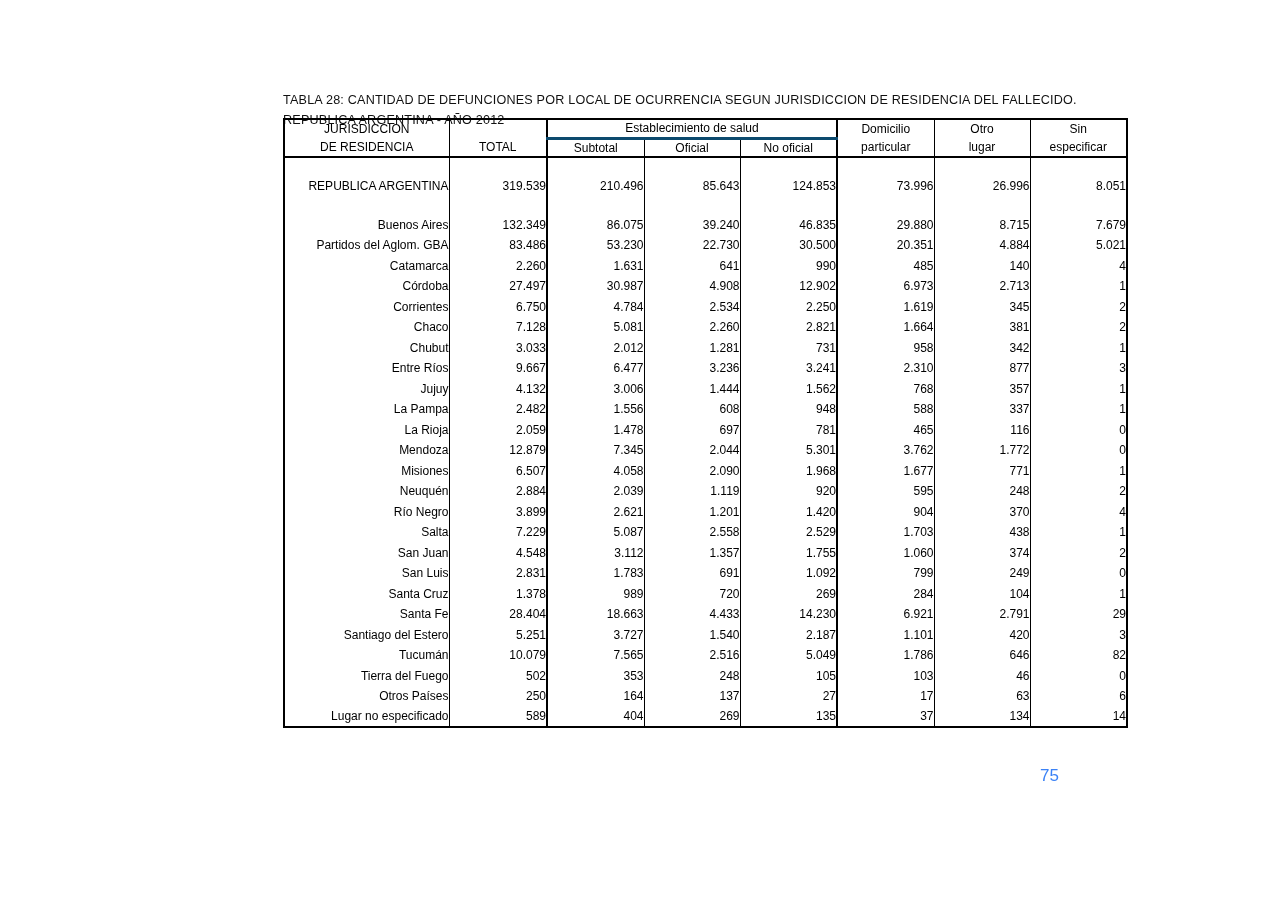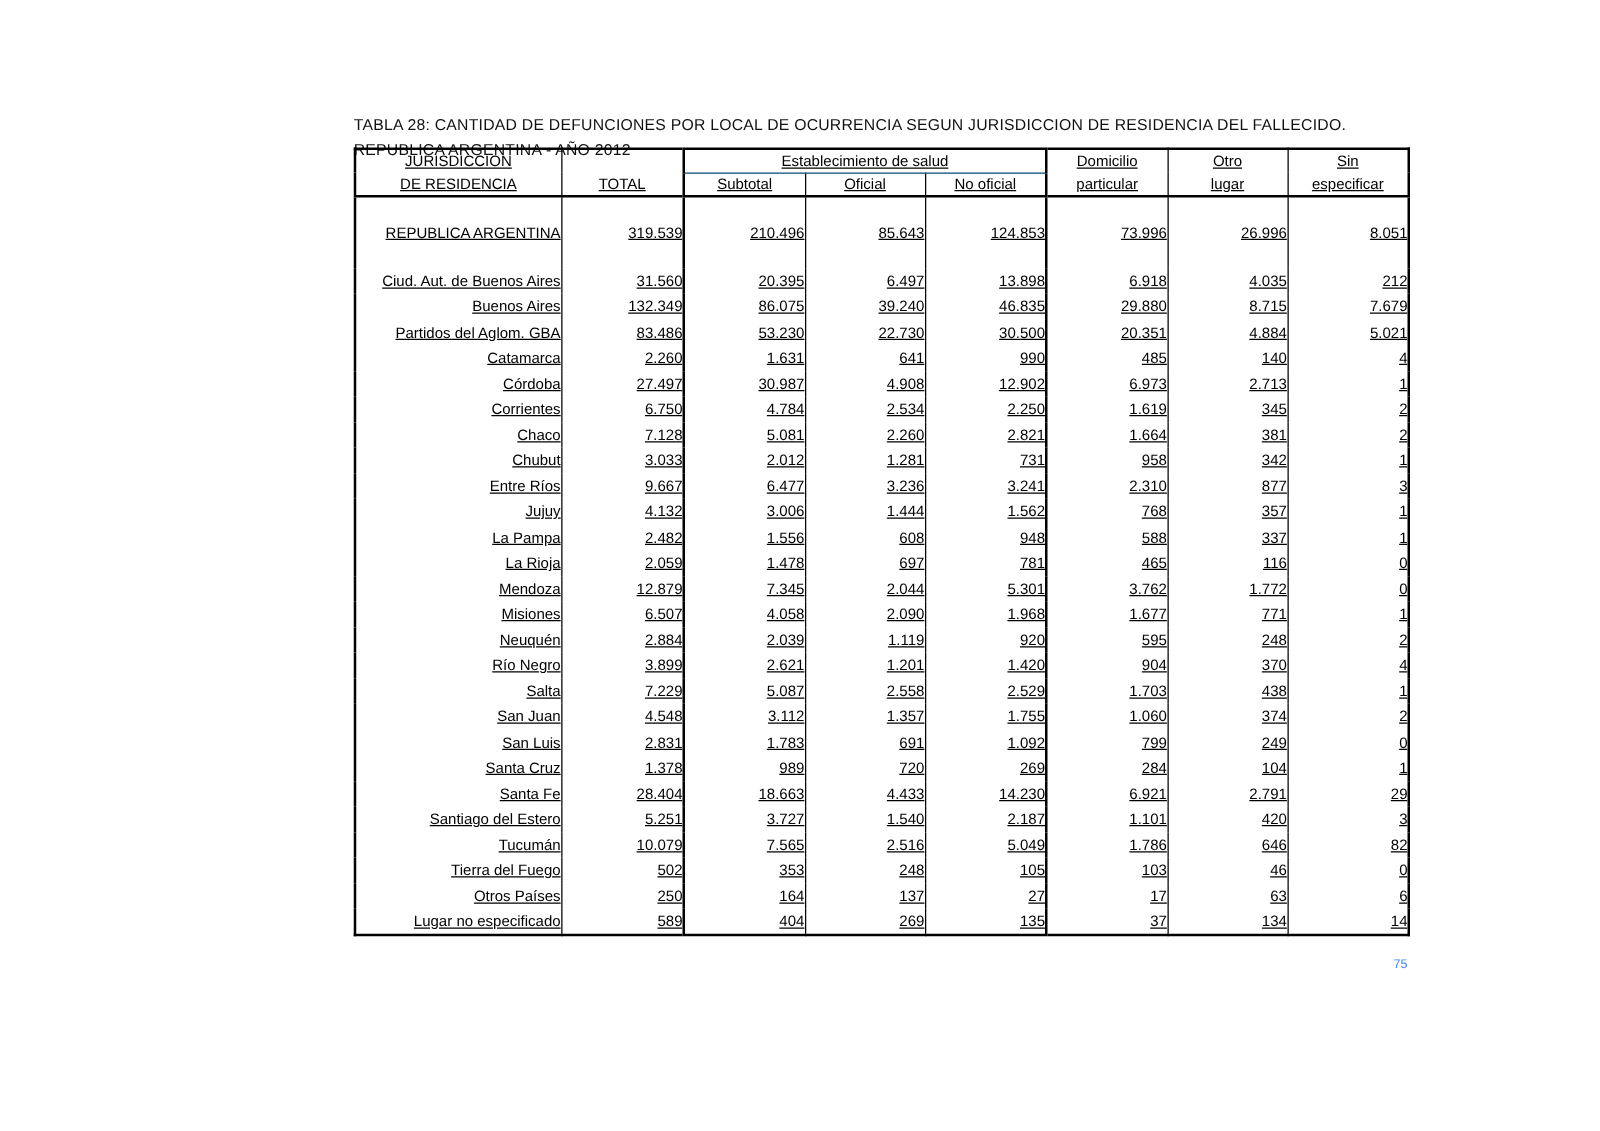--- a/index.html
+++ b/index.html
@@ -36,53 +36,51 @@
   table.stats {
     position: absolute;
     left: 283px;
     top: 118px;
     width: 843px;
     border-collapse: collapse;
     table-layout: fixed;
     border: 2px solid #000;
     font-size: 12px;
     color: #000;
-    text-decoration: underline;
   }
   table.stats th, table.stats td {
     padding: 0;
     margin: 0;
     vertical-align: middle;
     font-weight: normal;
     overflow: hidden;
     white-space: nowrap;
   }
   
   table.stats th.v, table.stats td.v { border-left: 1px solid #000; }
   table.stats th.v2, table.stats td.v2 { border-left: 2px solid #000; }
   
   thead tr { height: 19px; }
   thead { border-bottom: 2px solid #000; }
   thead th { text-align: center; font-size: 12px; }
-  th.group-head { border-bottom: 1px solid #0c4a6e; }
+  th.group-head { border-bottom: 3px solid #0c4a6e; }
   
   tr.spacer-a { height: 19px; }
   tr.total-row { height: 20px; font-weight: bold; }
   tr.spacer-b  { height: 18.5px; }
   tr.data-row  { height: 20.5px; }
   td.lbl { text-align: right; padding-left: 3px; }
   td.lbl.indent { padding-left: 9px; }
   td.num { text-align: right; padding-right: 4px; }
   .page-number {
     position: absolute;
     left: 1040px;
     top: 766px;
     width: 86px;
-    text-align: right;
-    font-size: 10px;
+    font-size: 17px;
     color: #3b82f6;
   }
 </style>
 </head>
 <body>
 
 <div class="page">
 
   <div class="title-block">
     <div>TABLA 28: CANTIDAD DE DEFUNCIONES POR LOCAL DE OCURRENCIA SEGUN  JURISDICCION DE RESIDENCIA DEL FALLECIDO.</div>
@@ -145,30 +143,20 @@
           <td class="lbl"></td>
           <td class="num v"></td>
           <td class="num v2"></td>
           <td class="num v"></td>
           <td class="num v"></td>
           <td class="num v2"></td>
           <td class="num v"></td>
           <td class="num v"></td>
         </tr>
         <tr class="data-row">
-          <td class="lbl">Ciud. Aut. de  Buenos Aires</td>
-          <td class="num v">31.560</td>
-          <td class="num v2">20.395</td>
-          <td class="num v">6.497</td>
-          <td class="num v">13.898</td>
-          <td class="num v2">6.918</td>
-          <td class="num v">4.035</td>
-          <td class="num v">212</td>
-        </tr>
-        <tr class="data-row">
           <td class="lbl">Buenos Aires</td>
           <td class="num v">132.349</td>
           <td class="num v2">86.075</td>
           <td class="num v">39.240</td>
           <td class="num v">46.835</td>
           <td class="num v2">29.880</td>
           <td class="num v">8.715</td>
           <td class="num v">7.679</td>
         </tr>
         <tr class="data-row">

